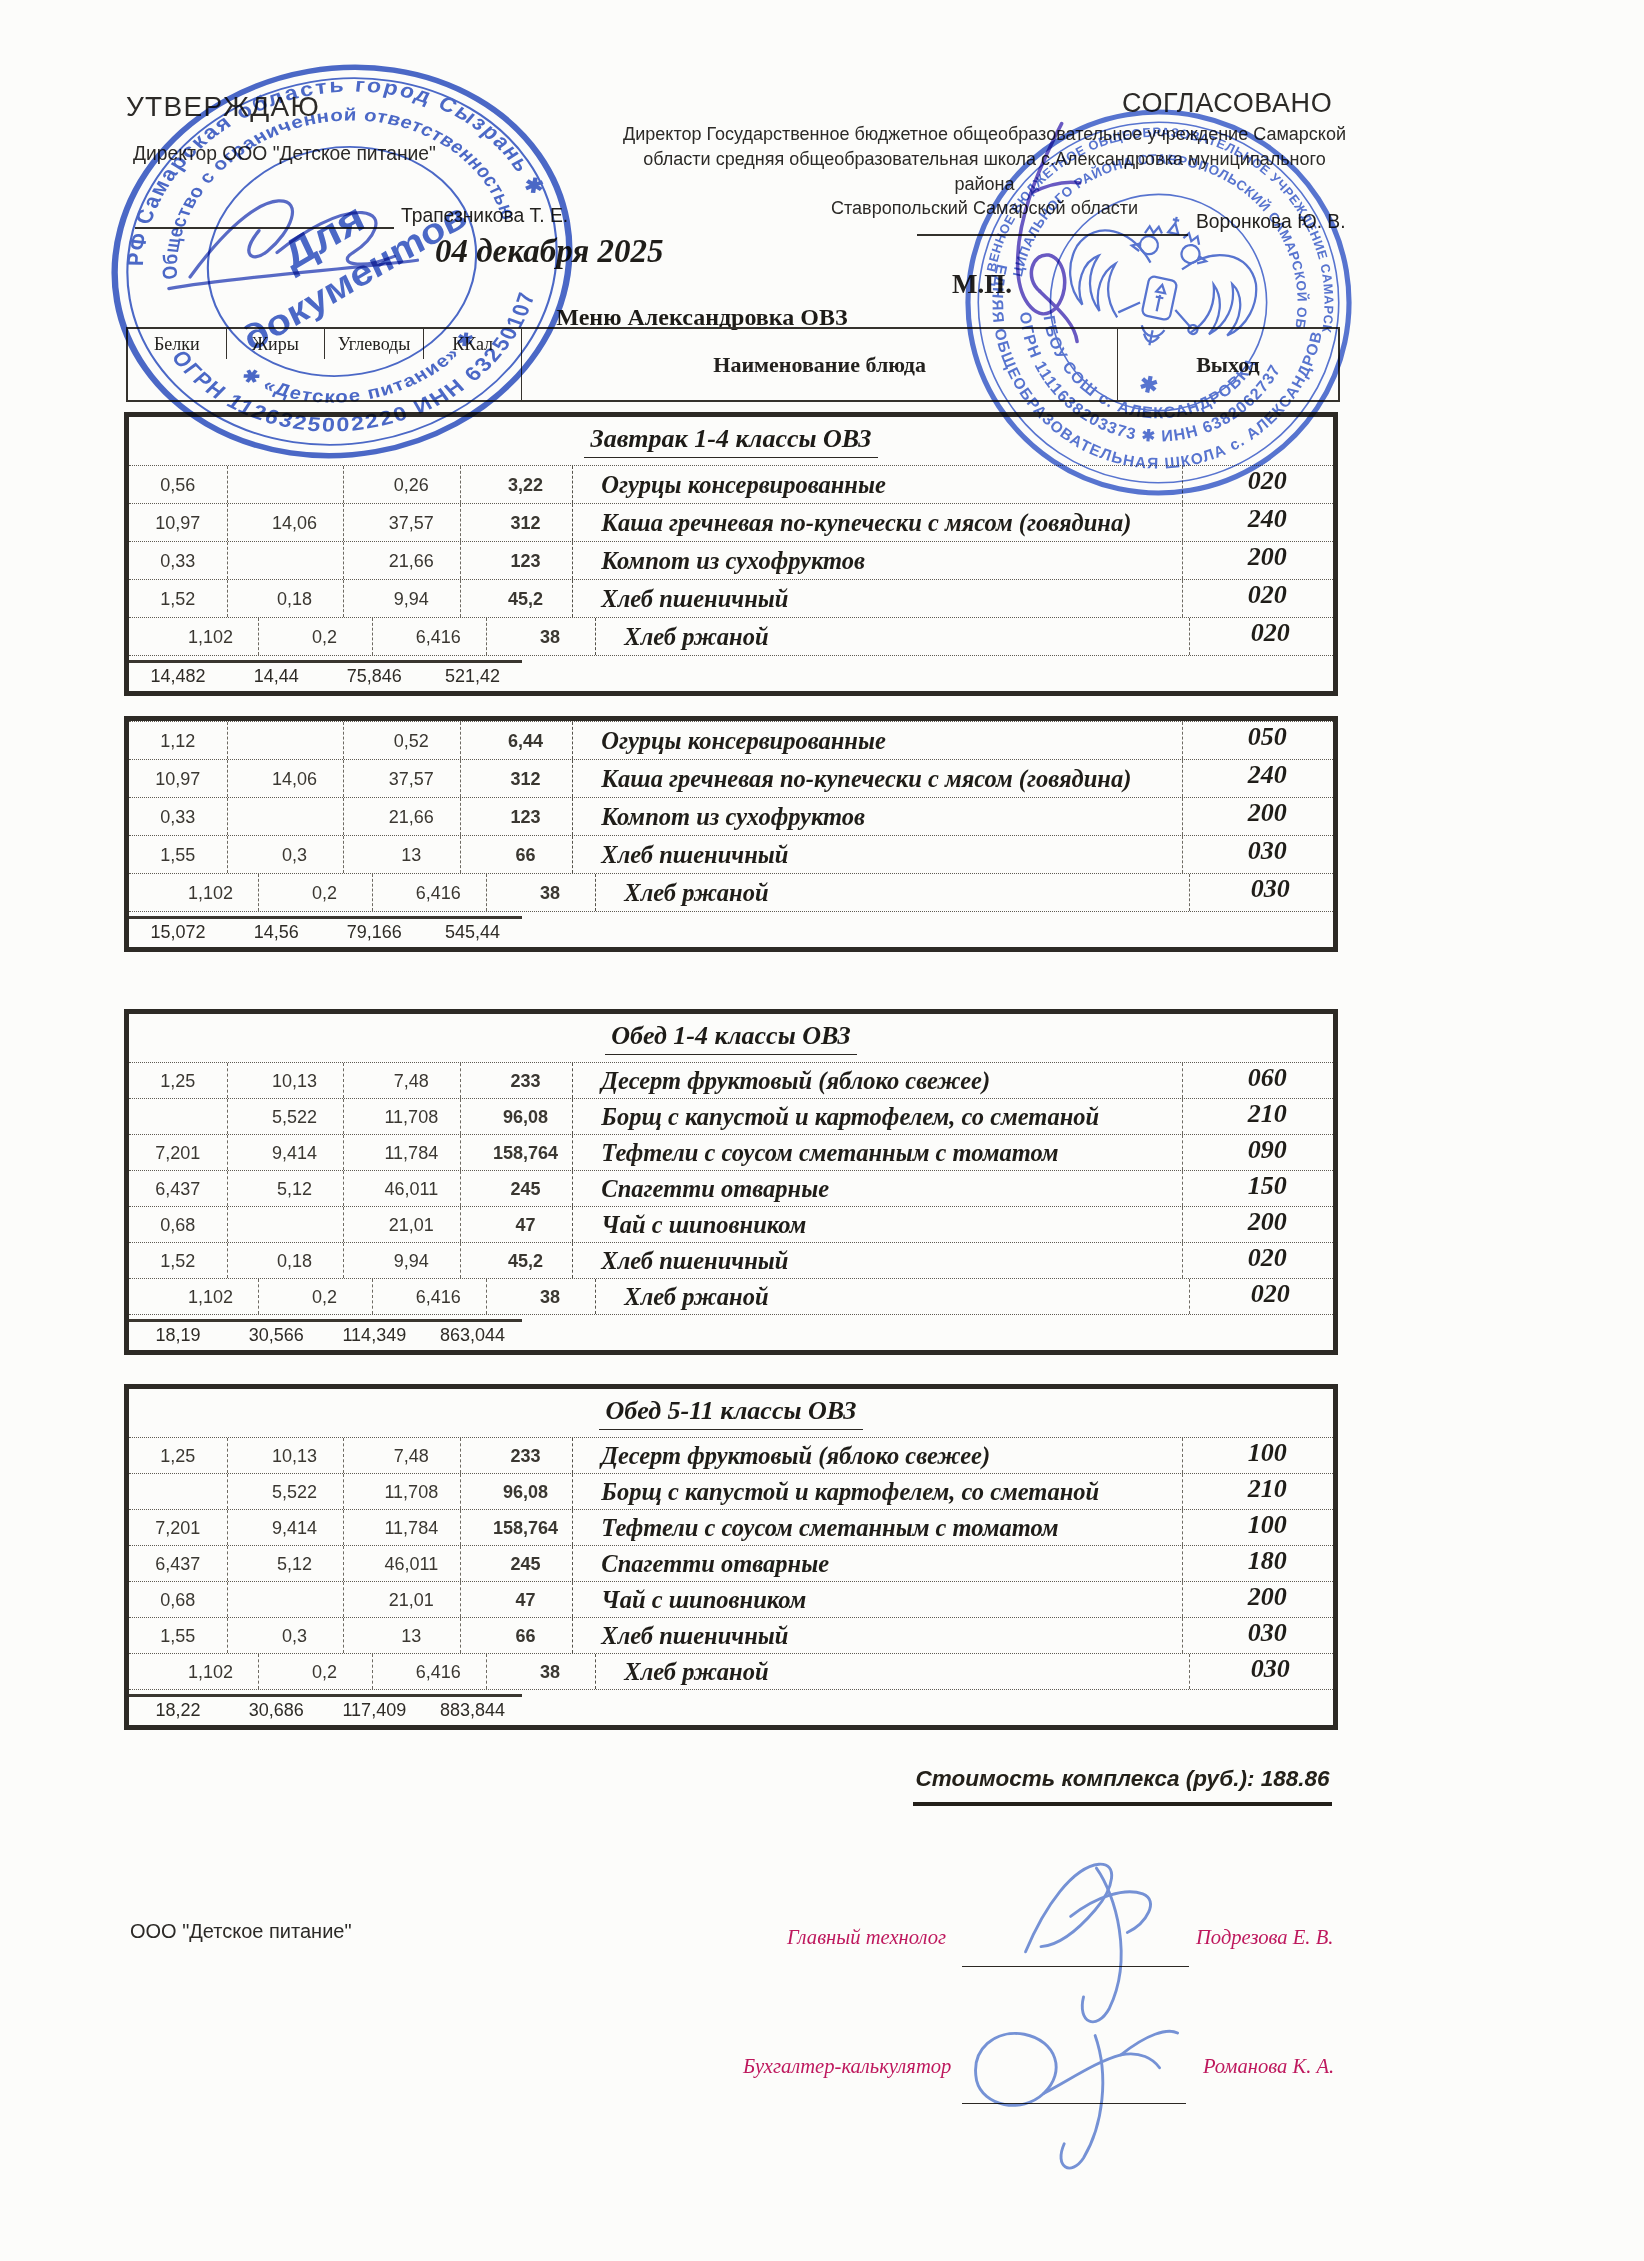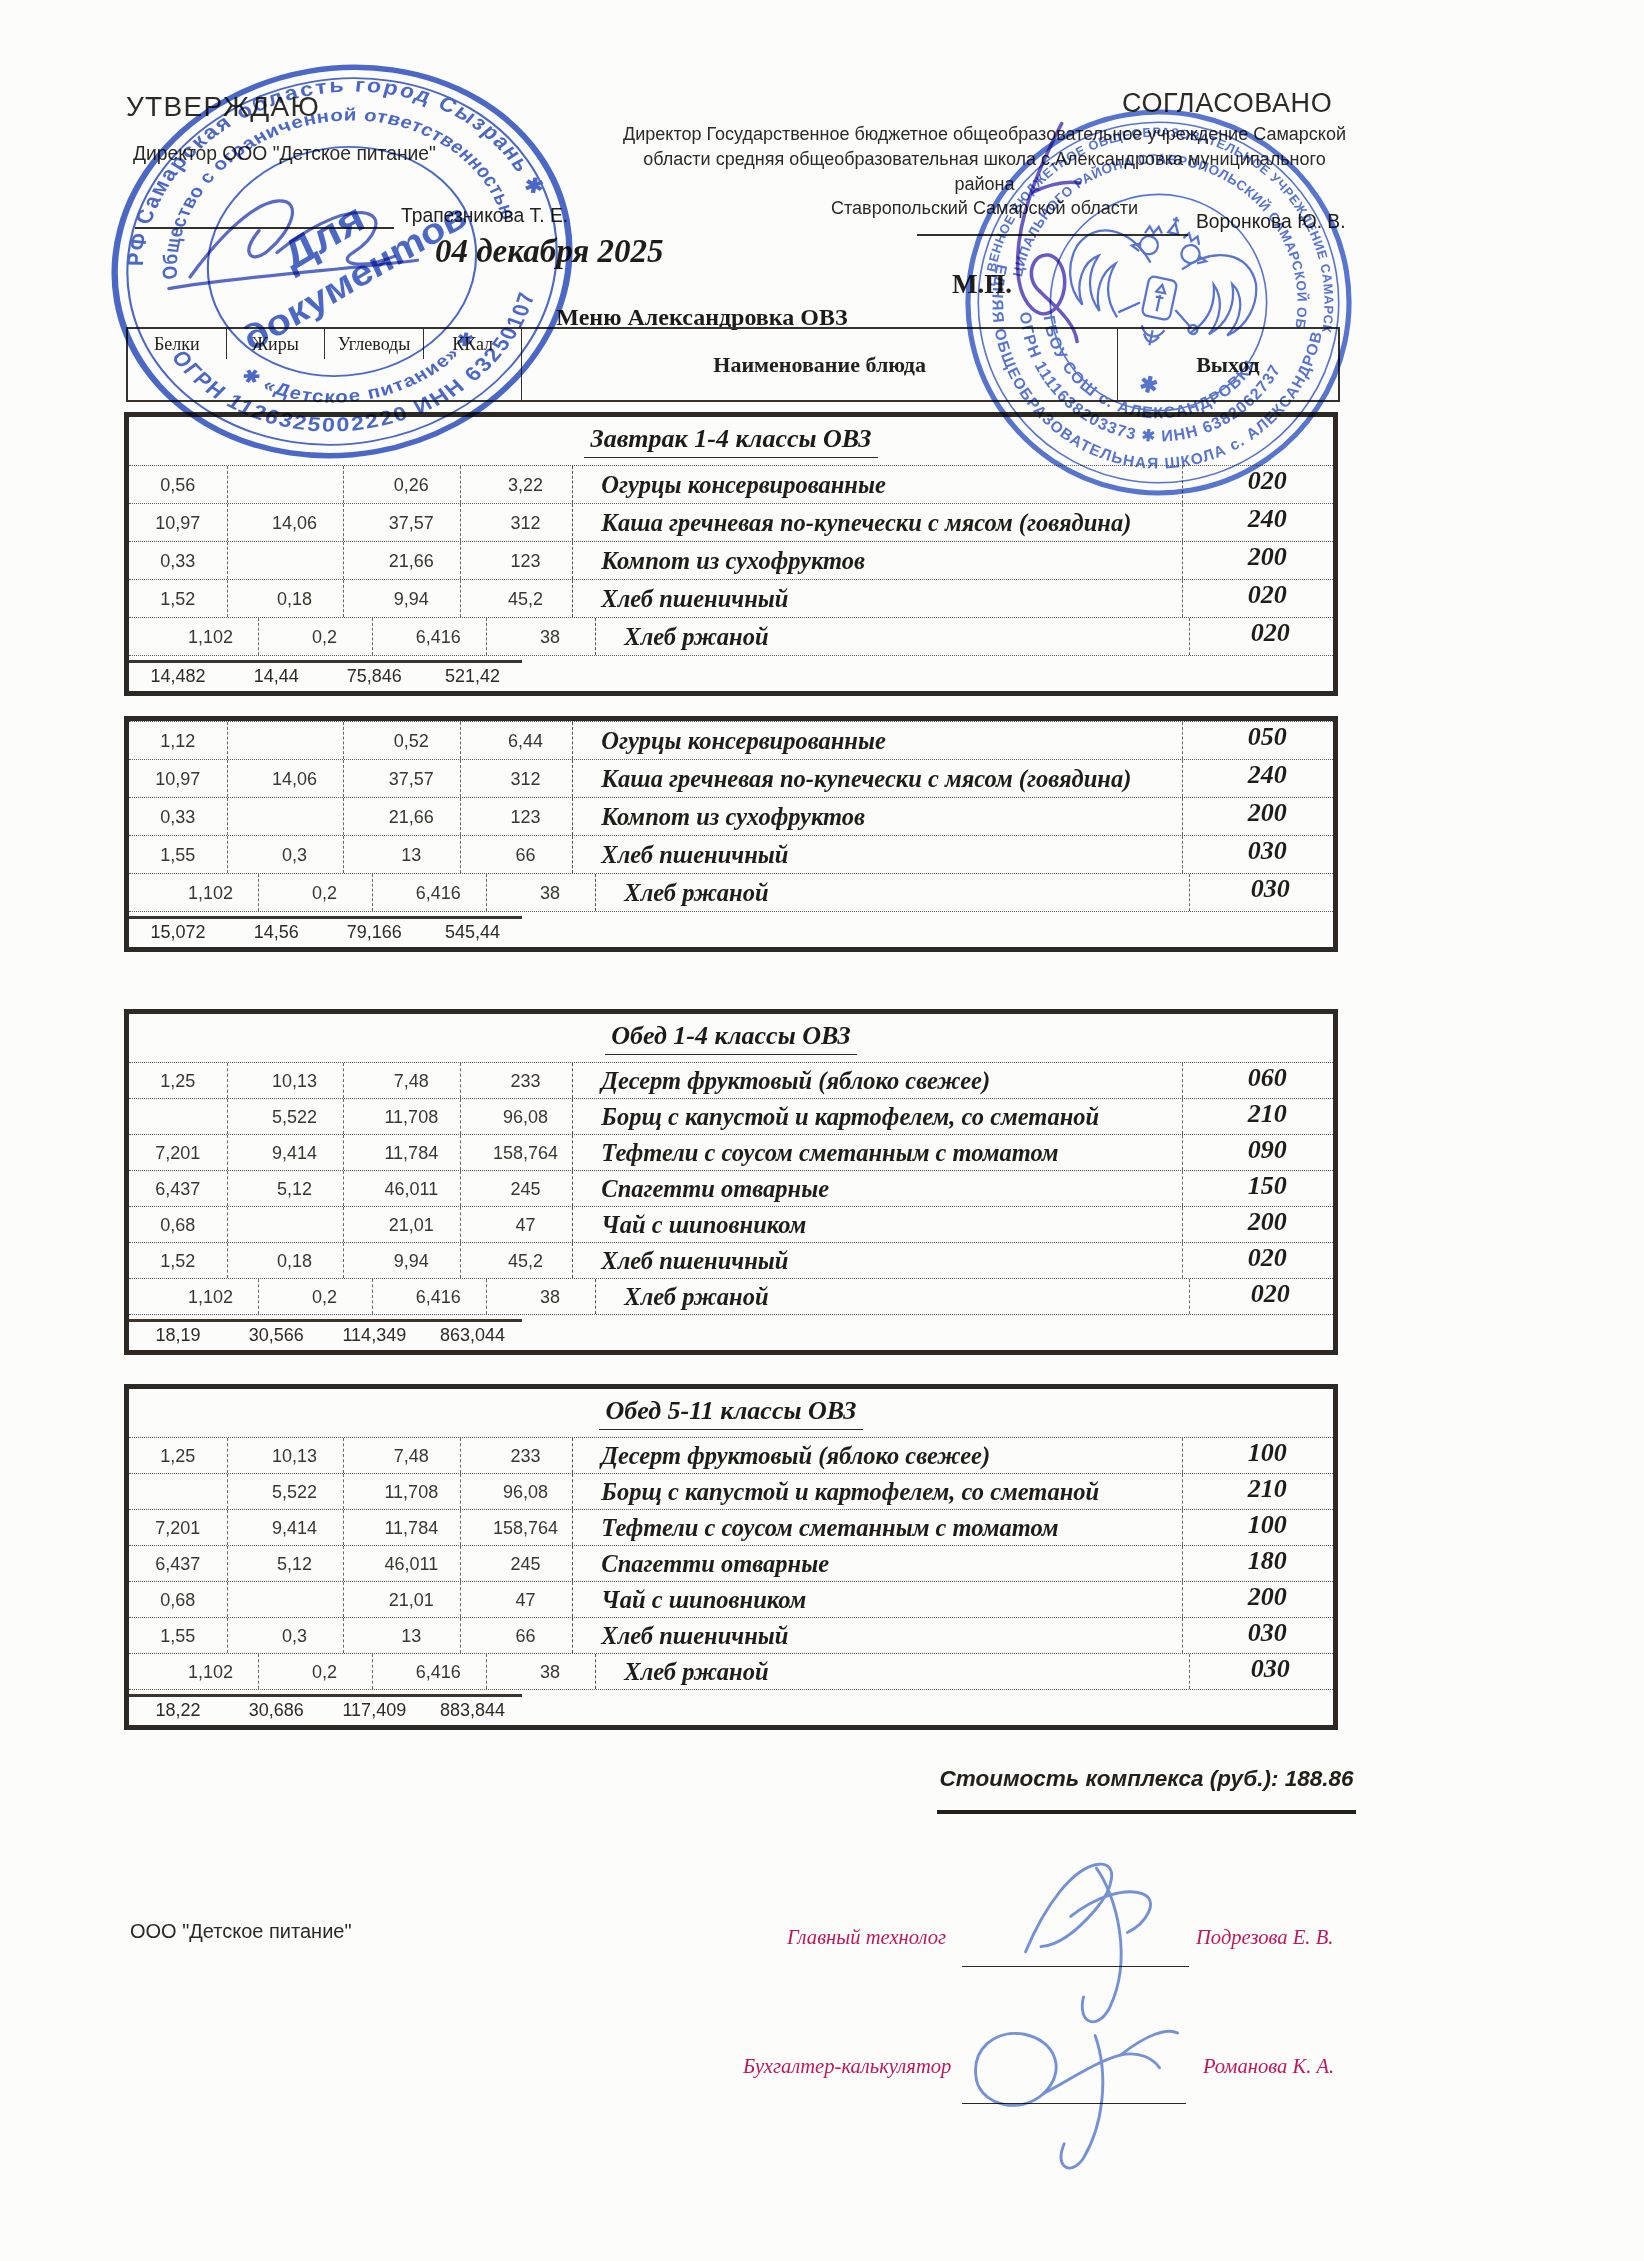--- a/index.html
+++ b/index.html
@@ -46,31 +46,31 @@
   .mt-title{height:48px;display:flex;align-items:center;justify-content:center;}
   .mt-title span{font:bold italic 26px "Liberation Serif",serif;color:#1d1b17;
                  border-bottom:1.9px solid #2b2823;padding:0 6.4px 2.6px;}
   .drow{display:flex;border-top:1.9px dotted #5f5b53;gap:18px;}
   .mtable .rows .drow:last-child{border-bottom:1.9px dotted #5f5b53;padding-left:34px;}
   .b .drow{height:37px;}
   .l .drow{height:35px;}
   .drow .c{display:flex;align-items:center;justify-content:center;font-size:18px;
            color:#3a3731;box-sizing:border-box;line-height:1;}
   .c.p,.c.f,.c.cb{width:8.2%;border-right:1.9px dashed #6e6a62;}
-  .c.k{width:7.8%;border-right:1.9px dashed #55524a;}
+  .c.k{width:7.8%;border-right:1.9px dashed #55524a;font-weight:bold;}
   .c.dish{width:49.2%;justify-content:flex-start;padding-left:10.3px;
           border-right:1.9px dashed #6e6a62;font:bold italic 24.5px "Liberation Serif",serif;color:#1f1d18;}
   .c.out{flex:1;align-items:flex-start;font:bold italic 26px "Liberation Serif",serif;color:#1f1d18;}
   .totals{display:flex;width:32.6%;border-top:3.2px solid #3a362f;margin-top:3.9px;height:28px;}
   .totals .tc{width:25%;display:flex;align-items:center;justify-content:center;
               font-size:18px;color:#2e2b26;}
 
   
-  .cost{left:937px;top:1766px;width:419px;text-align:center;font-size:22.5px;font-weight:bold;
-        font-style:italic;border-bottom:4.5px solid #232019;padding-bottom:18px;color:#232019;}
+  .cost{left:913px;top:1766px;width:419px;text-align:center;font-size:22.5px;font-weight:bold;
+        font-style:italic;border-bottom:4.5px solid #232019;padding-bottom:10px;color:#232019;}
   .f-org{left:130px;top:1920px;font-size:20px;color:#2c2a27;}
   .f-lab{font:italic 20.6px "Liberation Serif",serif;color:#be185d;}
   .f-tech-label{left:787px;top:1926px;}
   .f-tech-line{left:962px;top:1966px;width:227px;border-top:1.9px solid #2b2823;}
   .f-tech-name{left:1196px;top:1926px;}
   .f-acct-label{left:743px;top:2055px;}
   .f-acct-line{left:962px;top:2103px;width:224px;border-top:1.9px solid #2b2823;}
   .f-acct-name{left:1203px;top:2055px;}
 
   

